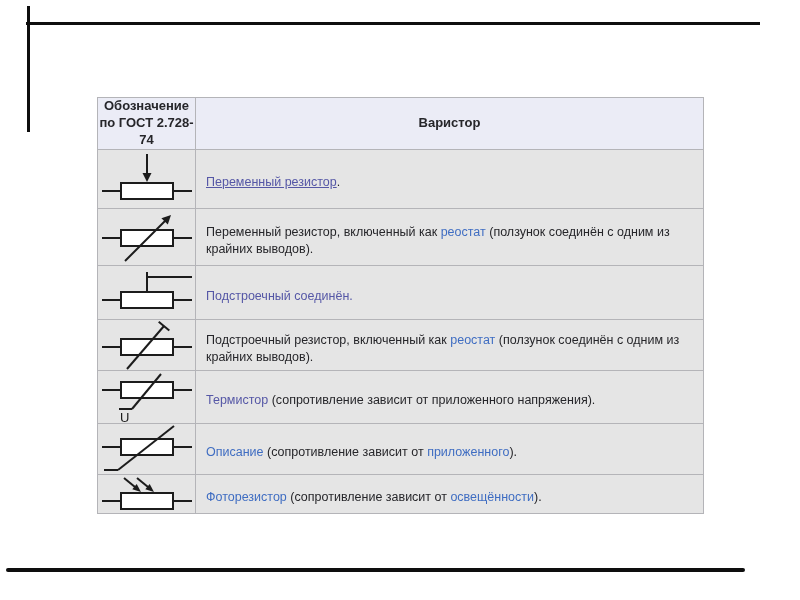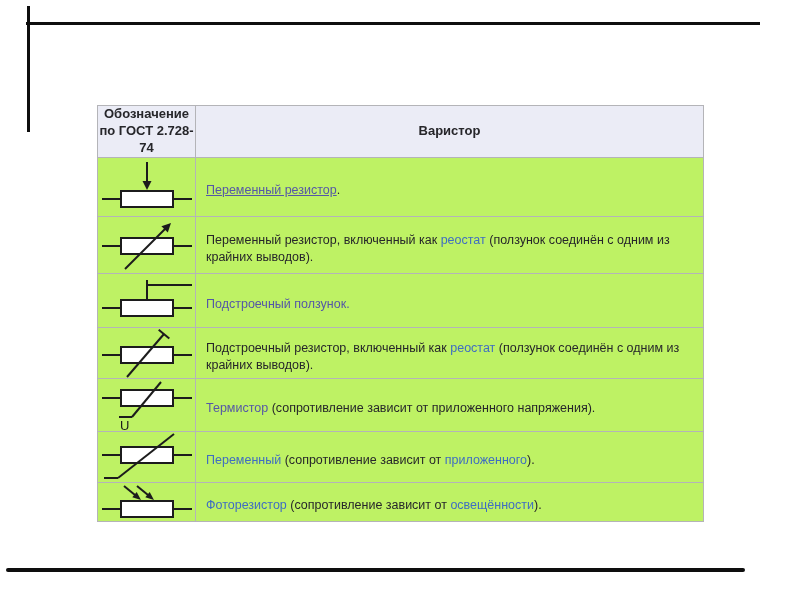--- a/index.html
+++ b/index.html
@@ -17,22 +17,21 @@
   .decor-top    { left: 26px; top: 22px;  width: 734px; height: 3px; }
   .decor-vert   { left: 27px; top: 6px;   width: 3px;   height: 126px; }
   .decor-bottom { left: 6px;  top: 568px; width: 739px; height: 4px; border-radius: 2px; }
 
   
   .tbl-wrap { position: absolute; left: 97px; top: 97px; }
   table.sym-table {
     border-collapse: collapse;
     table-layout: fixed;
     width: 606px;
-    background: #bef264;
-    margin-top: 8px;
+    background: #e5e5e5;
   }
   .sym-table th, .sym-table td { border: 1px solid var(--border, #b4b4b8); }
   .sym-table th {
     background: var(--header-bg, #ebecf6);
     color: var(--text, #26262a);
     font-size: 13px;
     font-weight: bold;
     text-align: center;
     height: 43px;
     line-height: 1.3;
@@ -123,21 +122,21 @@
       <tr class="r3">
         <td class="sym">
           <svg class="symsvg" width="92" height="50" viewBox="0 0 92 50">
             <line x1="1" y1="33" x2="20" y2="33"></line>
               <rect x="20" y="25" width="52" height="16"></rect>
               <line x1="72" y1="33" x2="91" y2="33"></line>
             <line x1="46" y1="25" x2="46" y2="5"></line>
               <line x1="46" y1="10" x2="91" y2="10"></line>
           </svg>
         </td>
-        <td class="desc"><a class="seg-visited">Подстроечный ползунок.</a></td>
+        <td class="desc"><a class="seg-visited">Подстроечный соединён.</a></td>
       </tr>
 
       <tr class="r4">
         <td class="sym">
           <svg class="symsvg" width="92" height="50" viewBox="0 0 92 50">
             <line x1="1" y1="27" x2="20" y2="27"></line>
               <rect x="20" y="19" width="52" height="16"></rect>
               <line x1="72" y1="27" x2="91" y2="27"></line>
             <line x1="26" y1="49" x2="63" y2="6"></line>
               <line x1="57.7" y1="1.8" x2="68.3" y2="10.6"></line>
@@ -163,21 +162,21 @@
       <tr class="r6">
         <td class="sym">
           <svg class="symsvg" width="92" height="50" viewBox="0 0 92 50">
             <line x1="1" y1="23" x2="20" y2="23"></line>
               <rect x="20" y="15" width="52" height="16"></rect>
               <line x1="72" y1="23" x2="91" y2="23"></line>
             <line x1="3" y1="46" x2="17" y2="46"></line>
               <line x1="17" y1="46" x2="73" y2="2"></line>
           </svg>
         </td>
-        <td class="desc"><a class="seg-link">Переменный</a><span class="seg-plain"> (сопротивление зависит от </span><a class="seg-link">приложенного</a><span class="seg-plain">).</span></td>
+        <td class="desc"><a class="seg-link">Описание</a><span class="seg-plain"> (сопротивление зависит от </span><a class="seg-link">приложенного</a><span class="seg-plain">).</span></td>
       </tr>
 
       <tr class="r7">
         <td class="sym">
           <svg class="symsvg" width="92" height="36" viewBox="0 0 92 36">
             <line x1="1" y1="25" x2="20" y2="25"></line>
               <rect x="20" y="17" width="52" height="16"></rect>
               <line x1="72" y1="25" x2="91" y2="25"></line>
             <line x1="23" y1="2" x2="34" y2="11"></line>
               <polygon points="40,16 35.7,7.9 31.3,13.3"></polygon>

